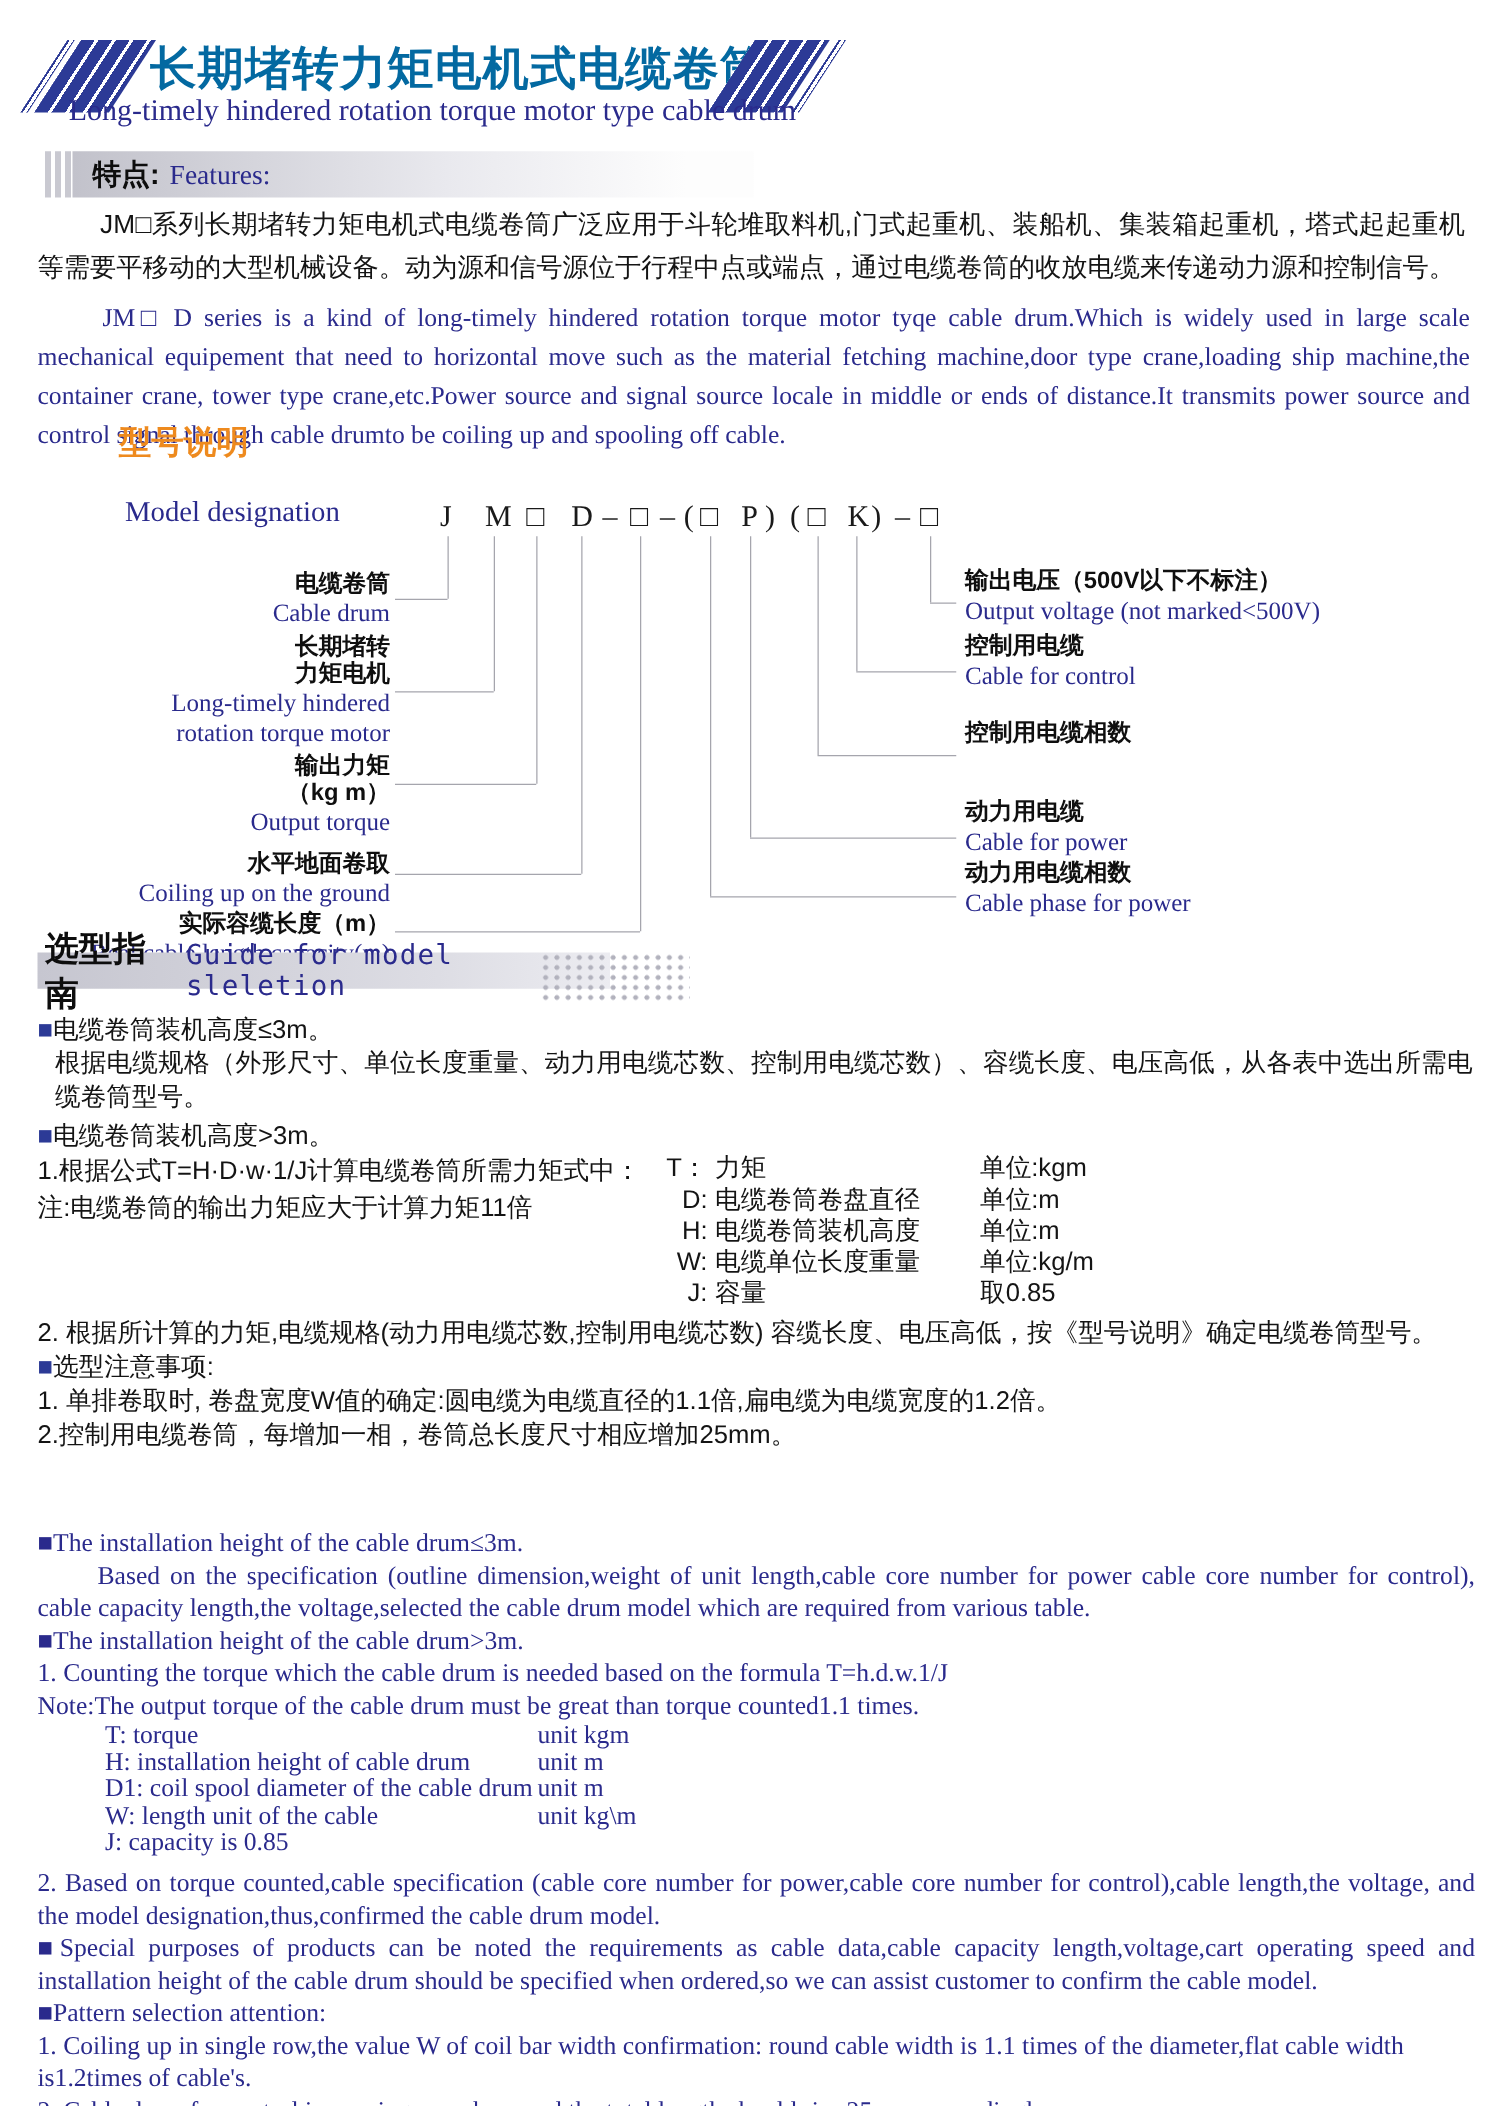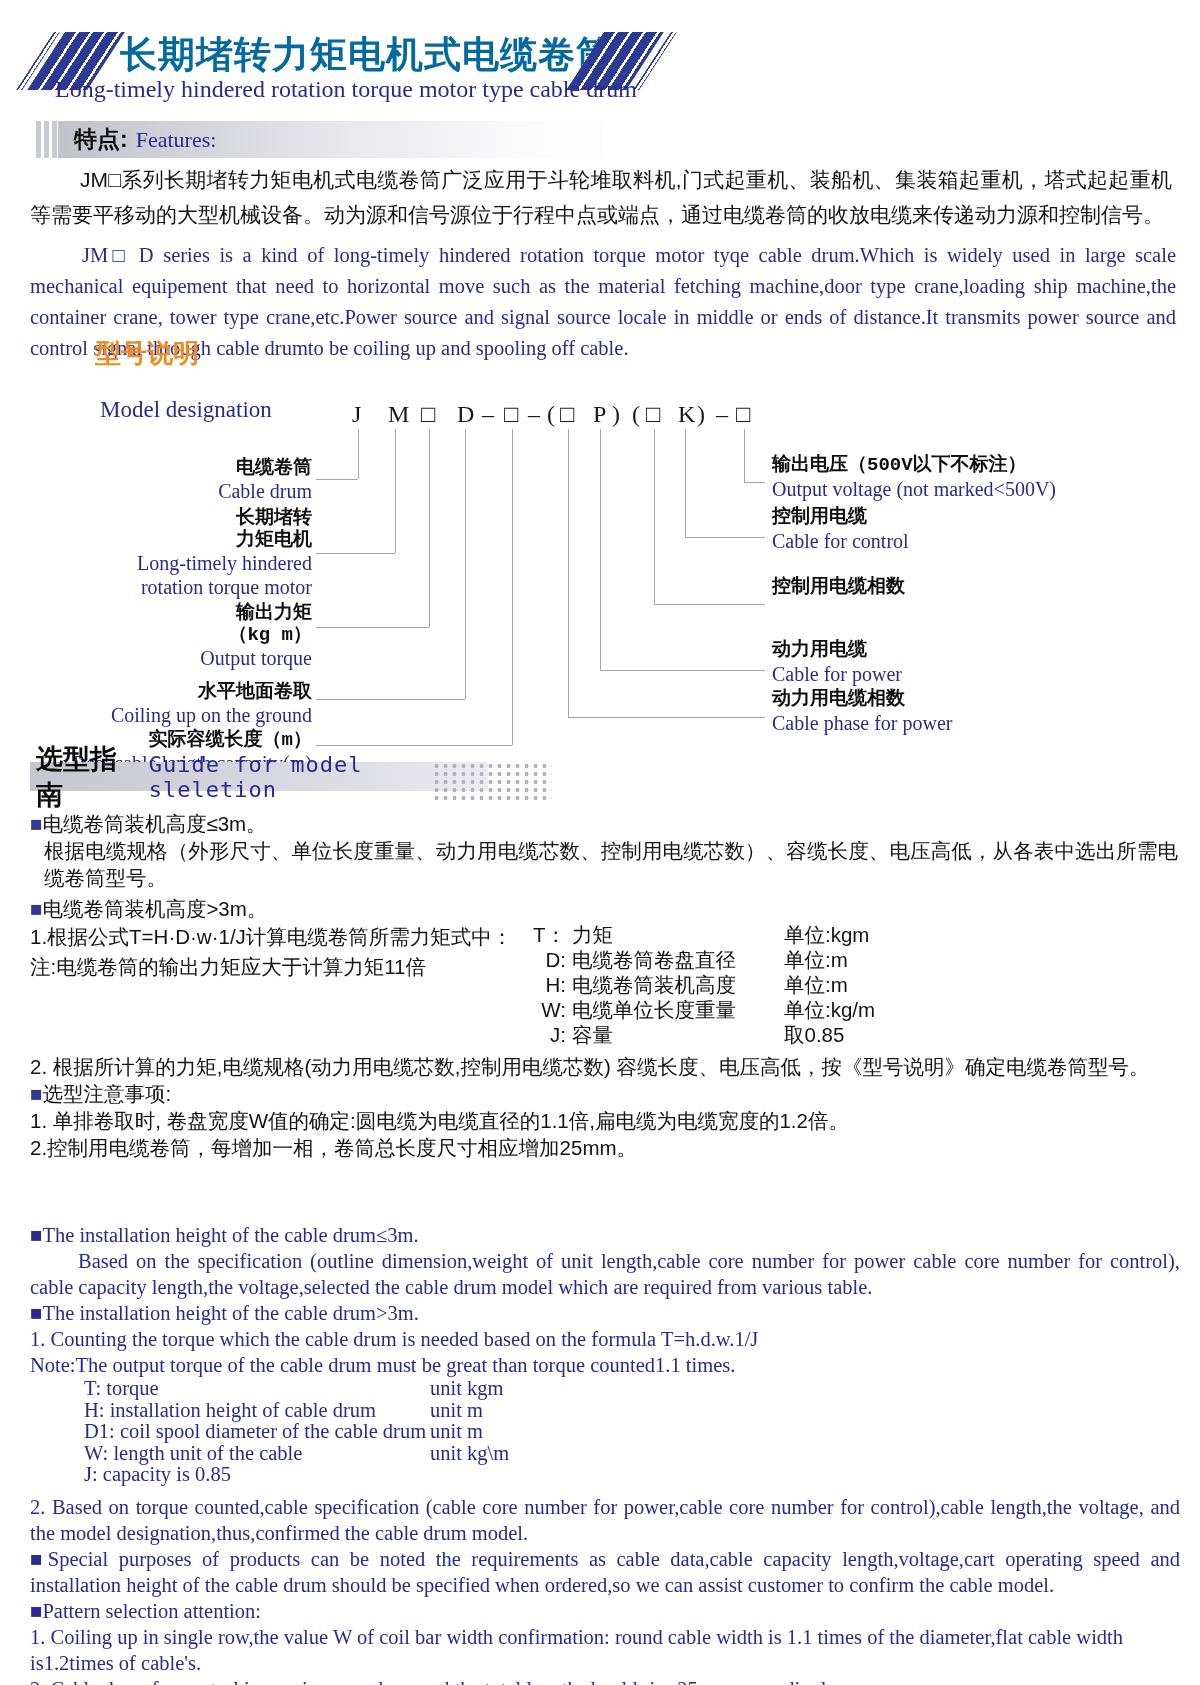--- a/index.html
+++ b/index.html
@@ -35,21 +35,21 @@
   
   .model-cn { position:absolute; left:95px; top:336px; font-size:26px; font-weight:bold; color:#ee8a1e; }
   .diagram { position:absolute; left:0; top:347px; width:1112px; height:400px;margin-top:48px; }
   .model-en { position:absolute; left:100px; top:2px; font-size:23px; }
   .code-sym { position:absolute; top:6px; font-family:"Liberation Serif","DejaVu Serif",serif;
               font-size:24px; color:#1a1a1a; }
   .vl { position:absolute; width:1px; background:#a5a5ad; }
   .hl { position:absolute; height:1px; background:#a5a5ad; }
   .llab { position:absolute; left:40px; width:272px; text-align:right; }
   .rlab { position:absolute; left:772px; width:410px; text-align:left; }
-  .lab-cn { font-size:19px; font-weight:bold; color:#0f0f0f; line-height:22px;font-family:Liberation Mono, monospace; }
+  .lab-cn { font-size:19px; font-weight:bold; color:#0f0f0f; line-height:22px; }
   .lab-en { font-size:20px; line-height:24px; font-family:"Liberation Serif","DejaVu Serif",serif; color:#2a2a8c; }
   .rlab .lab-cn { line-height:24px; }
 
   
   .guide-bar { position:absolute; left:30px; top:762px; width:458px; height:29px;
                background:linear-gradient(to right,#c6c6d0 0%,#dddde4 70%,#ececf1 100%);
                display:flex; align-items:center; padding-left:6px; box-sizing:border-box; }
   .guide-cn-h { font-size:27px; font-weight:bold; color:#0d0d0d; }
   .guide-en-h { font-size:22px; margin-left:10px; letter-spacing:1px;
                 font-family:"DejaVu Sans Mono","Liberation Mono",monospace; }

